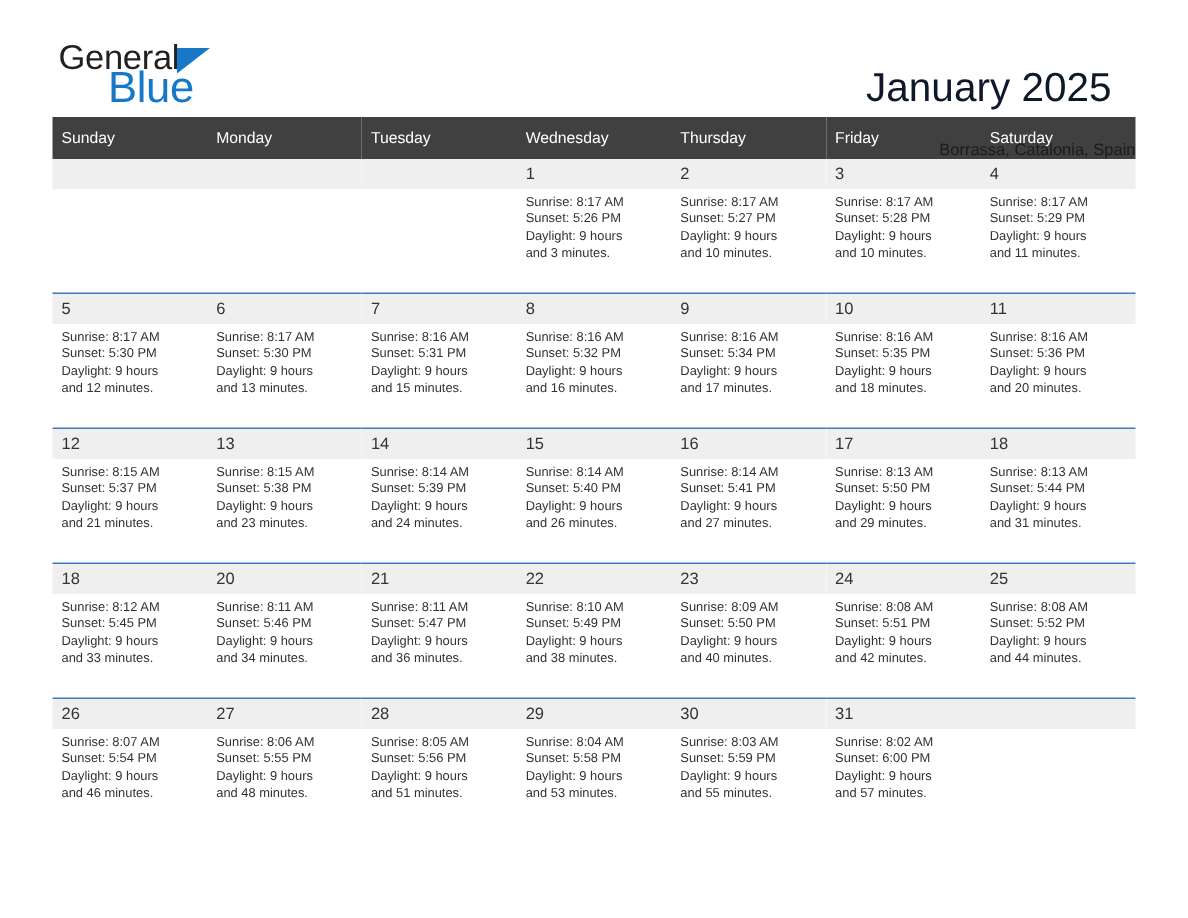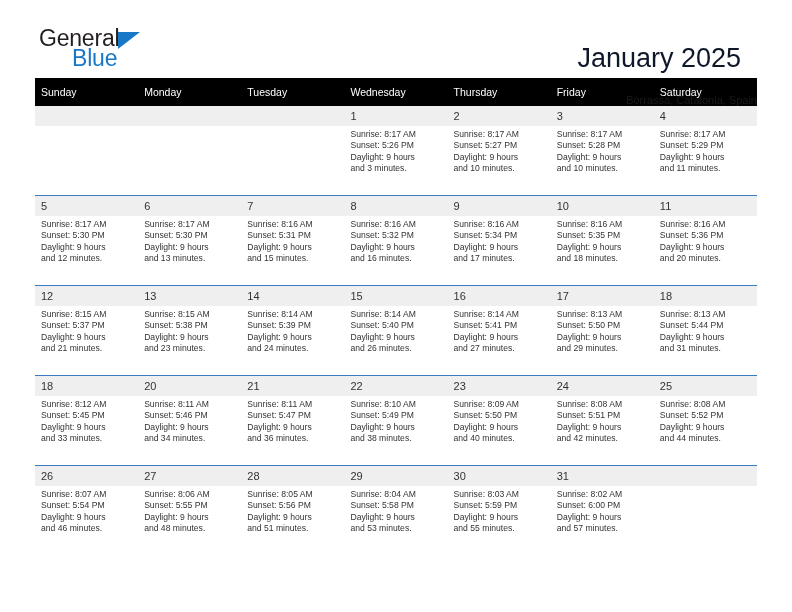--- a/index.html
+++ b/index.html
@@ -46,21 +46,21 @@
   .logo-tri {
     display: inline-block;
     width: 0;
     height: 0;
     border-left: 22px solid #1878c8;
     border-bottom: 17px solid transparent;
     vertical-align: -3px;
     margin-left: -1px;
   }
   .logo-blue {
-    font-size: 23px;
+    font-size: 29px;
     color: #1878c8;
     line-height: 22px;
     margin-left: 33px;
     display: block;
     margin-top: -3px;
     letter-spacing: -0.2px;
   }
   .title-block {
     text-align: right;
   }
@@ -80,21 +80,21 @@
   }
 
   
   .calendar {
     width: 722px;
     border-collapse: collapse;
     table-layout: fixed;
     margin-top: 6px;
   }
   .calendar th {
-    background: #000000;
+    background: #404040;
     color: #ffffff;
     font-size: 10.5px;
     font-weight: normal;
     text-align: left;
     padding: 5px 0 5px 6px;
     height: 18px;
     vertical-align: middle;
   }
   .calendar td {
     width: 103.1px;

